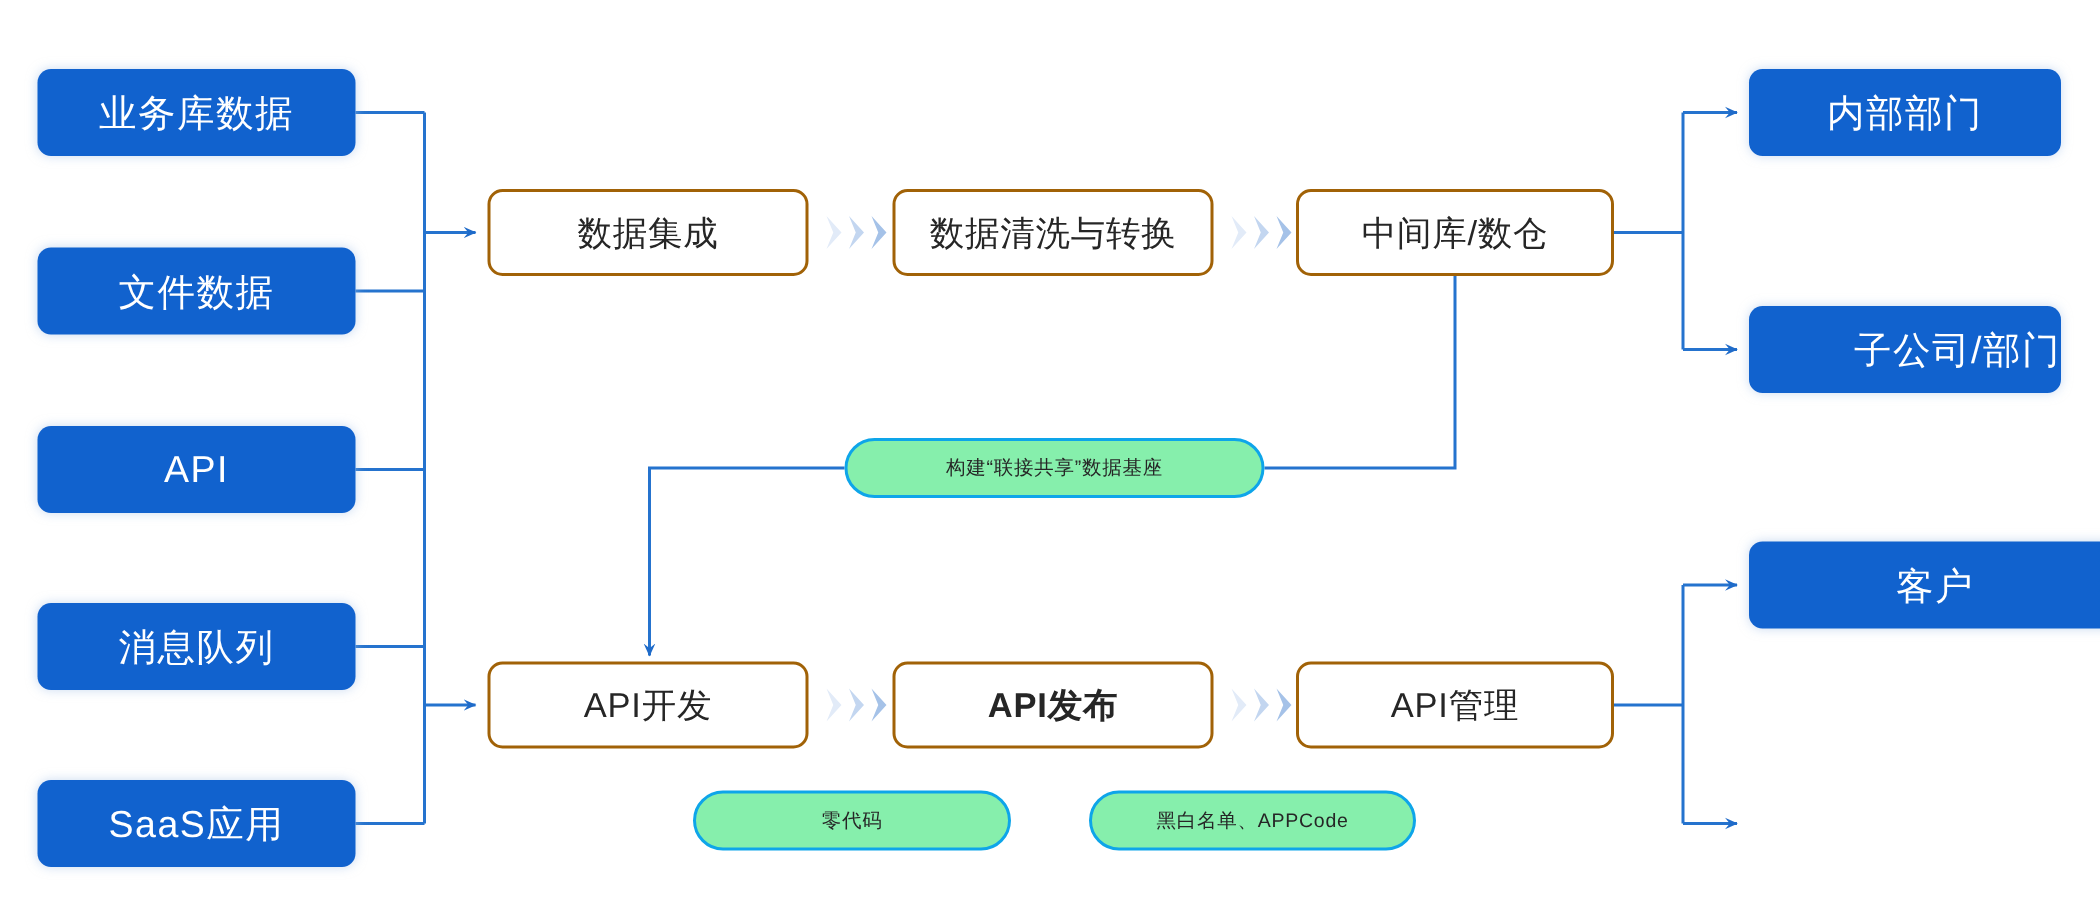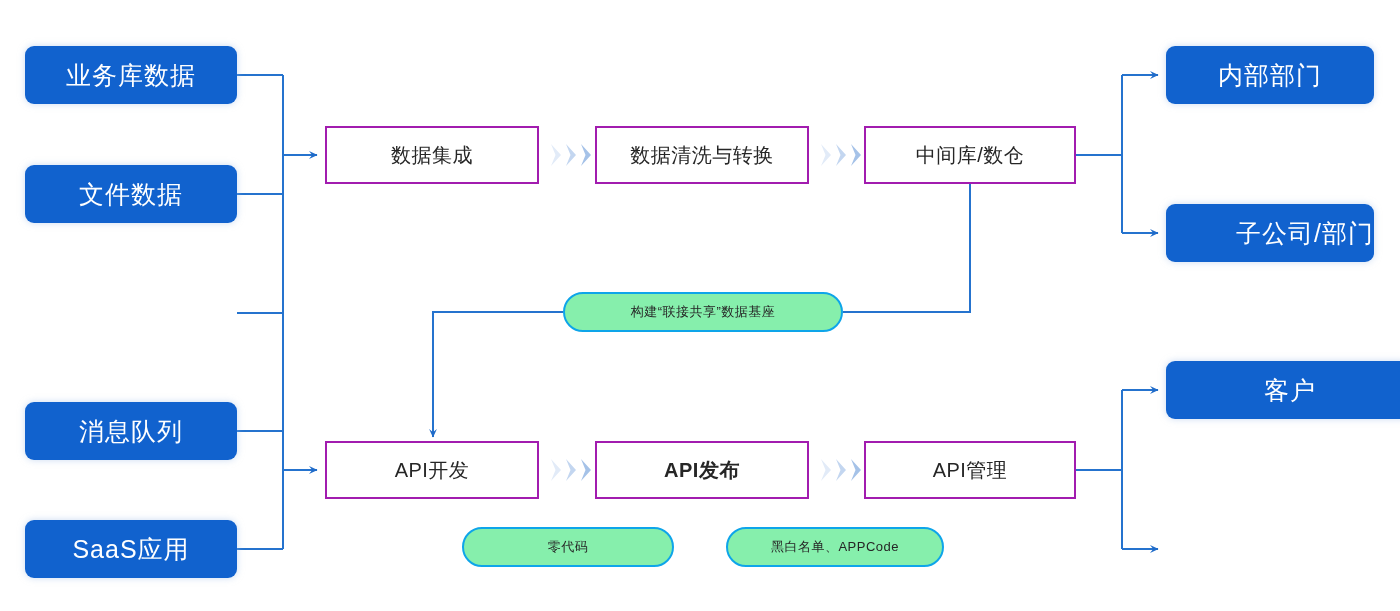--- a/index.html
+++ b/index.html
@@ -40,27 +40,27 @@
     font-size: 25px;
     box-shadow: 0 0 7px rgba(160,190,230,0.55);
     white-space: nowrap;
   }
 
   
   .proc-box {
     position: absolute;
     box-sizing: border-box;
     background: #ffffff;
-    border: 2px solid #a21caf;
-    border-radius: 0;
+    border: 2px solid #a16207;
+    border-radius: 10px;
     color: #262626;
     display: flex;
     align-items: center;
     justify-content: center;
-    font-size: 20px;
+    font-size: 23px;
     letter-spacing: 0.5px;
     white-space: nowrap;
   }
 
   
   .pill {
     position: absolute;
     box-sizing: border-box;
     background: #86efac;
     border: 2px solid #0ea5e9;
@@ -129,20 +129,23 @@
       <path d="M563,312 L433,312 L433,437" marker-end="url(#arrowD)"></path>
     </g>
   </svg>
 
   <div class="solid-box" style="left:25px; top:165px; width:212px; height:58px;">
     <span>文件数据</span>
   </div>
   <div class="solid-box" style="left:25px; top:46px; width:212px; height:58px;">
     <span>业务库数据</span>
   </div>
+  <div class="solid-box" style="left:25px; top:284px; width:212px; height:58px;">
+    <span>API</span>
+  </div>
   <div class="solid-box" style="left:25px; top:402px; width:212px; height:58px;">
     <span>消息队列</span>
   </div>
   <div class="solid-box" style="left:25px; top:520px; width:212px; height:58px;">
     <span>SaaS应用</span>
   </div>
 
   <div class="proc-box" style="left:325px; top:126px; width:214px; height:58px;">
     <span>数据集成</span>
   </div>

